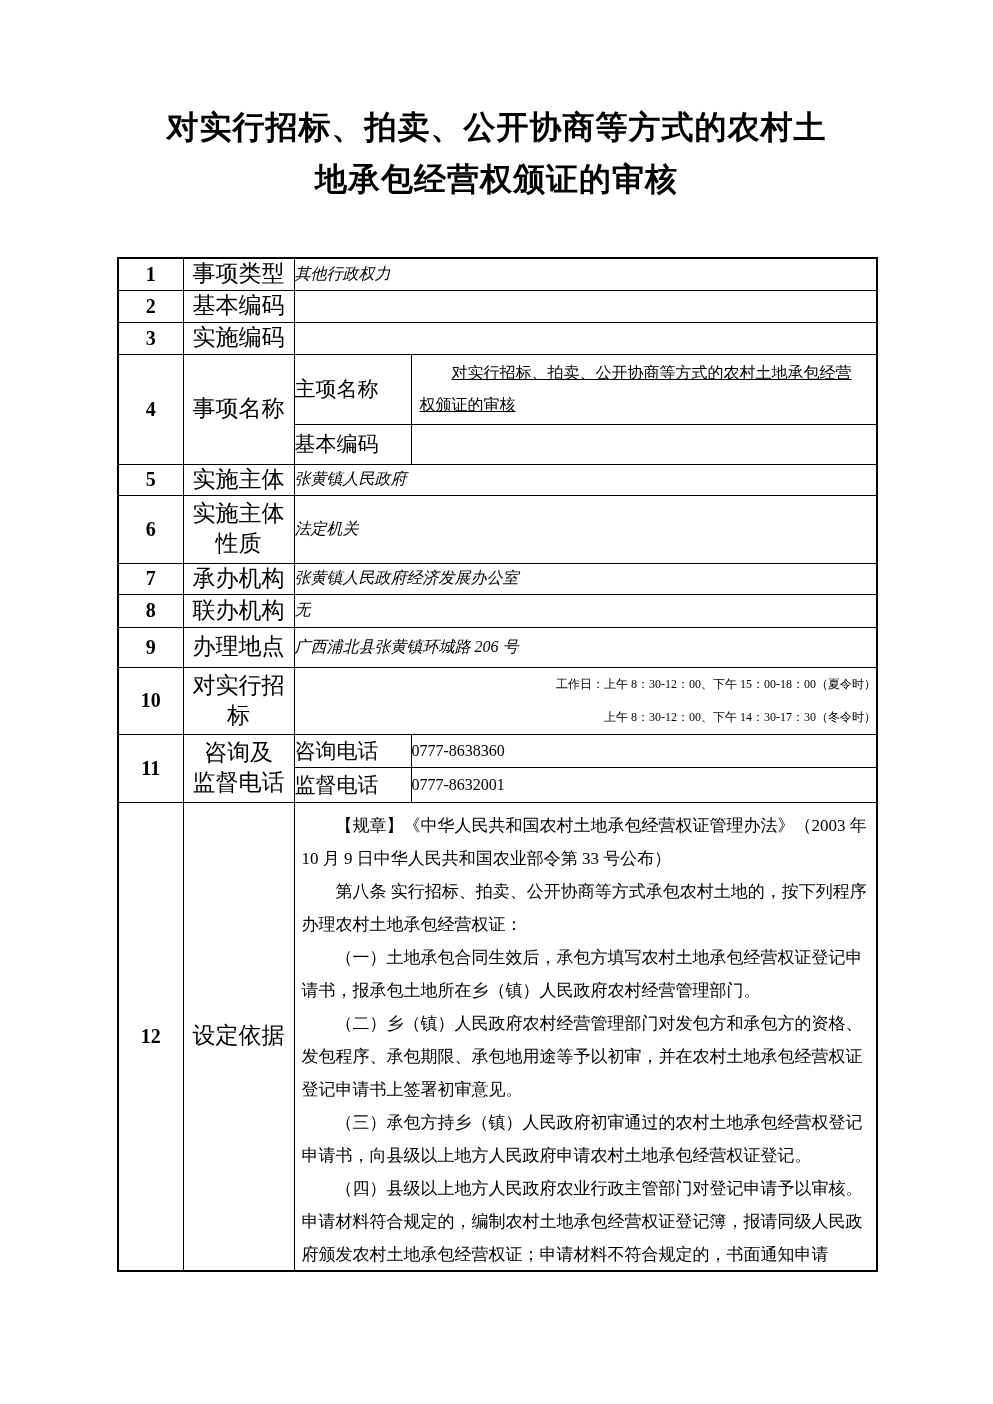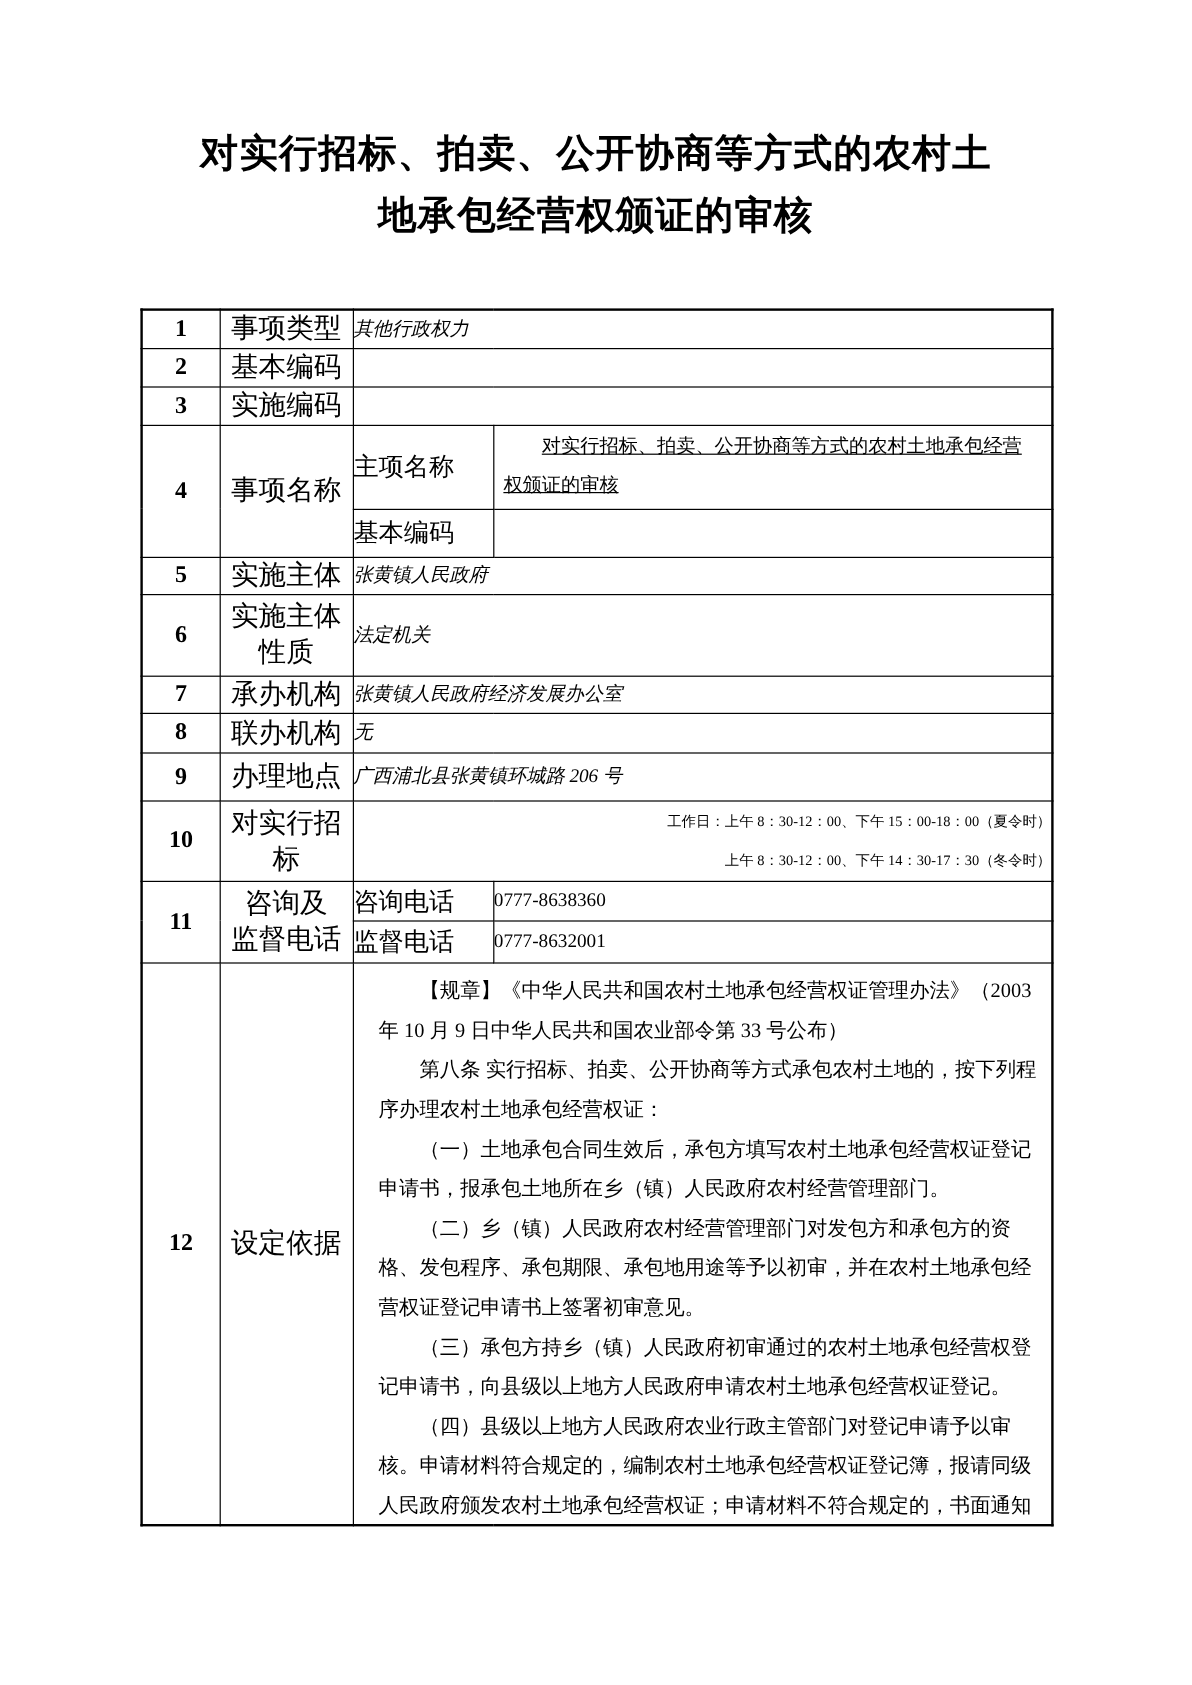--- a/index.html
+++ b/index.html
@@ -69,21 +69,21 @@
   }
   td.cell-hours {
     text-align:right;
     font-size:12px;
     line-height:33px;
   }
   td.cell-basis { vertical-align:top; }
   .basis-text {
     font-size:17px;
     line-height:33px;
-    padding:6px 7px 0 21px;
+    padding:6px 7px 0 7px;
     height:461px;
     overflow:hidden;
   }
   .basis-text p { margin:0; text-indent:2em; }
 </style>
 </head>
 <body>
 
 <div class="page">
 

